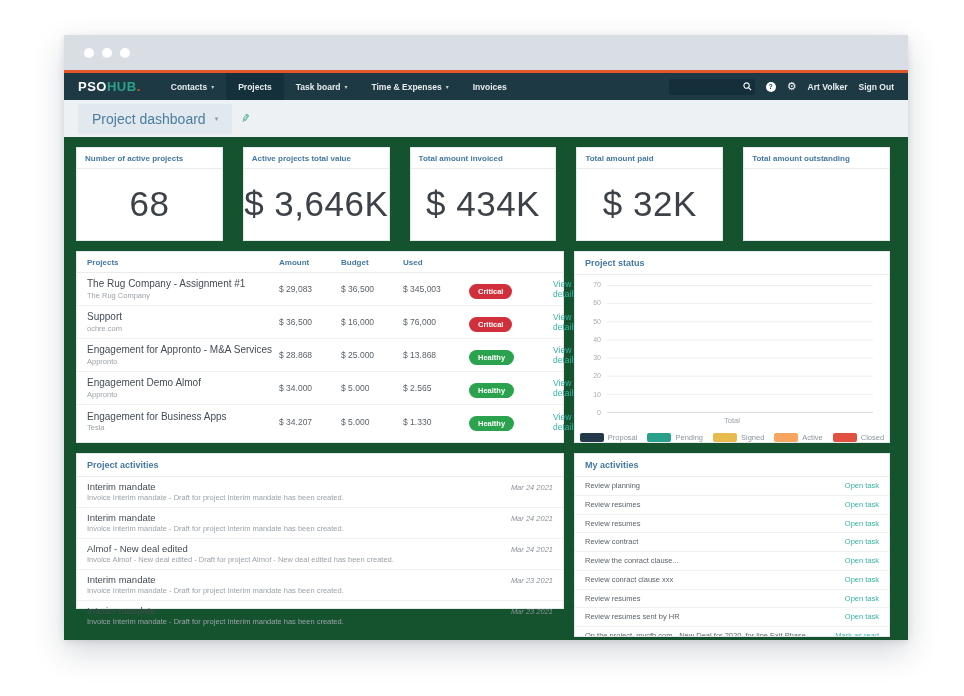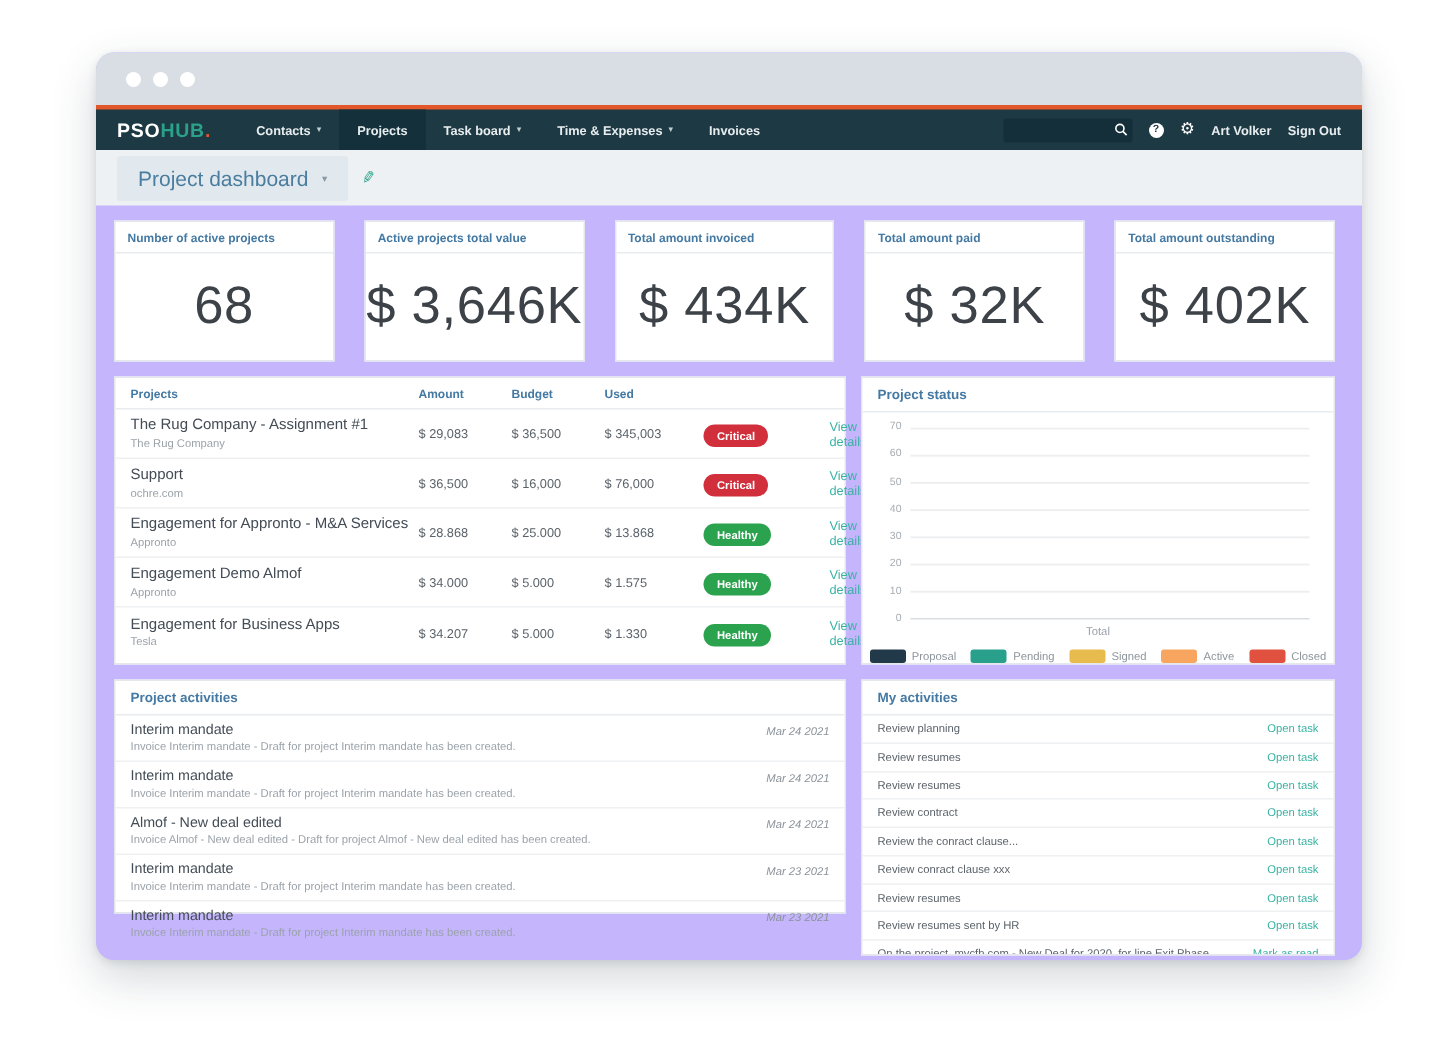--- a/index.html
+++ b/index.html
@@ -1,20 +1,20 @@
 <!DOCTYPE html>
 <html><head>
 <meta charset="utf-8">
 <style>
   * { margin:0; padding:0; box-sizing:border-box; }
   html,body { width:964px; height:696px; background:#ffffff;
     font-family:"Liberation Sans","DejaVu Sans",sans-serif; overflow:hidden; }
 
   .window { position:absolute; left:64px; top:35px; width:844px; height:605px;
-    border-radius:12px; overflow:hidden; background:#c4b5fd;
+    border-radius:0; overflow:hidden; background:#14532d;
     box-shadow:0 12px 30px rgba(40,55,70,.20), 0 2px 6px rgba(40,55,70,.12); }
 
   
   .titlebar { height:35px; background:#d8dee3; display:flex; align-items:center; padding-left:20px; gap:8px; }
   .dot { width:10px; height:10px; border-radius:50%; background:#ffffff; }
 
   
   .navbar { height:30px; background:#1d3944; border-top:3px solid #e2562a;
     display:flex; align-items:stretch; color:#fff; }
   .logo { display:flex; align-items:center; font-size:13px; font-weight:bold; letter-spacing:.5px; padding:0 18px 0 14px; }
@@ -168,21 +168,20 @@
       <div class="stat-card">
         <div class="stat-head">Total amount invoiced</div>
         <div class="stat-value">$ 434K</div>
       </div>
       <div class="stat-card">
         <div class="stat-head">Total amount paid</div>
         <div class="stat-value">$ 32K</div>
       </div>
       <div class="stat-card">
         <div class="stat-head">Total amount outstanding</div>
-        <div class="stat-value">$ 402K</div>
       </div>
     </div>
 
     <div class="mid-row">
 
       <div class="panel projects-panel">
         <div class="prow prow-head">
           <span class="phead">Projects</span>
           <span class="phead">Amount</span>
           <span class="phead">Budget</span>
@@ -227,21 +226,21 @@
           <span class="plink">View details</span>
         </div>
 
         <div class="prow">
           <div>
               <div class="pname">Engagement Demo Almof</div>
                <div class="pclient">Appronto</div>
             </div>
           <span class="pamount">$ 34.000</span>
           <span class="pamount">$ 5.000</span>
-          <span class="pamount">$ 1.575</span>
+          <span class="pamount">$ 2.565</span>
           <span><span class="badge badge-healthy">Healthy</span></span>
           <span class="plink">View details</span>
         </div>
 
         <div class="prow" style="border-bottom:none;">
           <div>
               <div class="pname">Engagement for Business Apps</div>
                <div class="pclient">Tesla</div>
             </div>
           <span class="pamount">$ 34.207</span>

